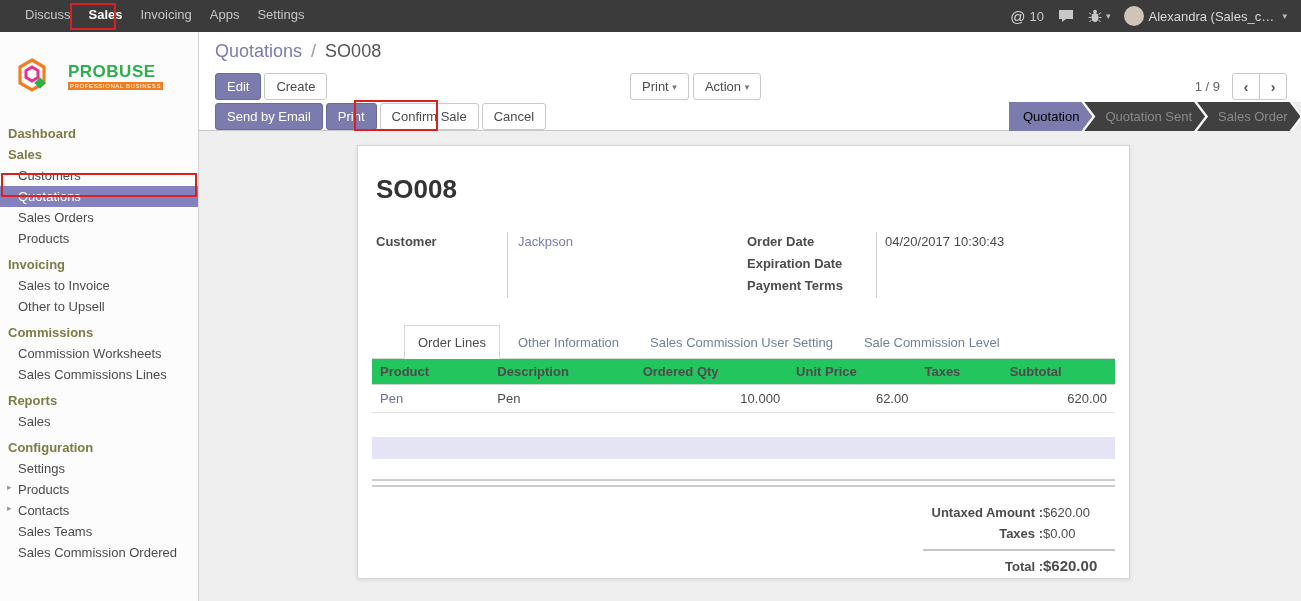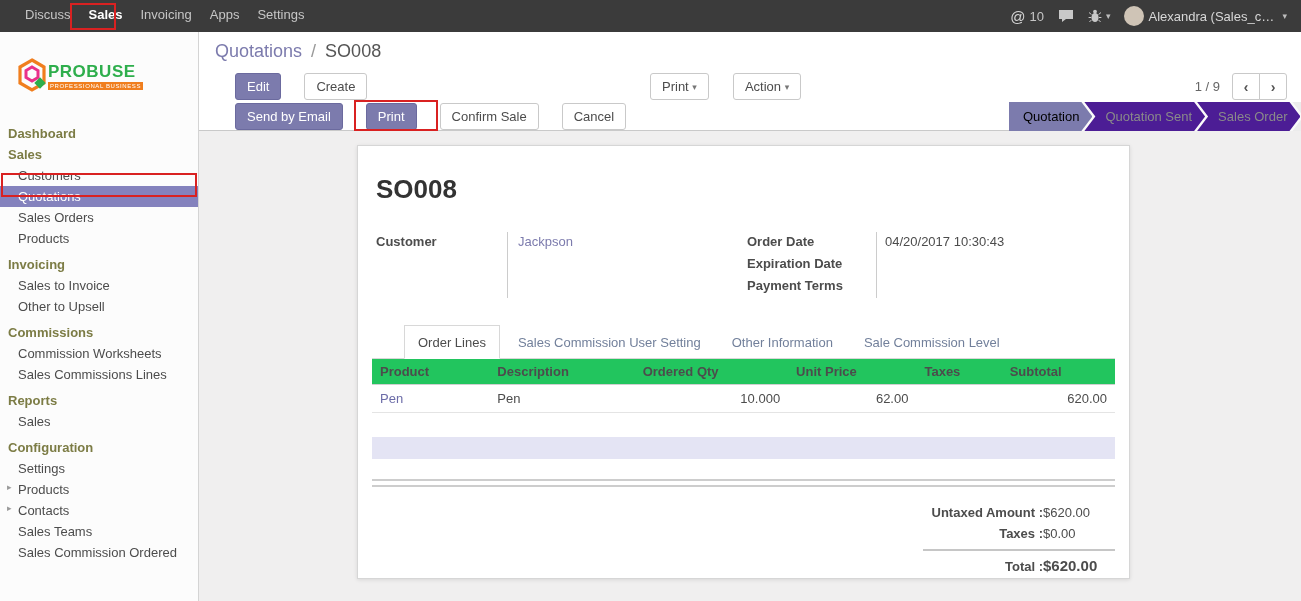--- a/index.html
+++ b/index.html
@@ -13,56 +13,56 @@
   .topbar-menu.active { color:#fff; font-weight:bold; }
   .topbar-right { margin-left:auto; display:flex; align-items:center; gap:14px; padding-right:14px; }
   .tb-ico { display:flex; align-items:center; gap:4px; cursor:pointer; }
   .at-glyph { font-size:15px; color:#d6d6d6; }
   .caret { font-size:9px; color:#bdbdbd; }
   .avatar { width:20px; height:20px; border-radius:50%; background:radial-gradient(circle at 35% 35%, #e8ded2, #b3a globally89); background:#cfc4b6; display:inline-block; }
   .user-name { max-width:130px; overflow:hidden; text-overflow:ellipsis; white-space:nowrap; color:#d8d8d8; }
 
   
   .sidebar { position:absolute; top:32px; left:0; width:199px; bottom:0; background:#fcfcfc; border-right:1px solid #d4d4d4; z-index:5; }
-  .logo { display:flex; align-items:center; gap:0; padding:18px 8px 16px 16px; height:86px; cursor:pointer; }
+  .logo { display:flex; align-items:center; gap:20px; padding:18px 8px 16px 16px; height:86px; cursor:pointer; }
   .logo-title { font-size:17px; font-weight:bold; color:var(--logo_green,#2eae4c); letter-spacing:.5px; line-height:17px; }
   .logo-sub { font-size:6px; color:#fff; background:var(--logo_orange,#f07e1e); letter-spacing:.6px; padding:1px 2px; margin-top:2px; white-space:nowrap; }
   .section { margin-top:5px; }
   .section:first-child { margin-top:0; }
   .side-heading { font-size:13px; font-weight:bold; color:var(--heading_olive,#7c7c45); padding:3px 8px; cursor:pointer; }
   .side-item { font-size:13px; color:#4c4c4c; padding:3px 8px 3px 18px; height:21px; cursor:pointer; position:relative; white-space:nowrap; }
   .side-item.active { background:var(--sidebar_active_bg,#8482bd); color:#fff; }
   .expand-arrow { position:absolute; left:7px; top:3px; font-size:9px; color:#999; }
 
   
   .main { position:absolute; left:199px; top:32px; right:0; bottom:0; }
   .cp { position:relative; background:#fff; border-bottom:1px solid #c9c9c9; height:99px; }
   .breadcrumb { padding:9px 0 0 16px; font-size:18px; height:33px; }
   .bc-link { color:var(--accent,#7c7bad); cursor:pointer; }
   .bc-sep { color:#999; margin:0 4px; }
   .bc-current { color:#555; }
 
   .btn { display:inline-flex; align-items:center; justify-content:center; font-size:13px; height:27px;
          padding:0 11px; border-radius:3px; border:1px solid #c9c9c9; background:#fff; color:#4c4c4c;
-         cursor:pointer; margin-right:3px; white-space:nowrap;margin-left:20px; }
+         cursor:pointer; margin-right:3px; white-space:nowrap; }
   .btn.primary { background:var(--accent,#7c7bad); border-color:var(--accent_dark,#6b6a9e); color:#fff; }
 
   .cp-row2 { position:absolute; left:16px; top:41px; display:flex; }
   .cp-center { position:absolute; left:431px; top:41px; display:flex; }
   .cp-center .btn { margin-right:4px; }
   .cp-pager { position:absolute; right:14px; top:41px; display:flex; align-items:center; }
   .pager-count { font-size:13px; color:#666; margin-right:12px; }
   .pager-btn { width:28px; height:27px; border:1px solid #c9c9c9; background:#fff; display:flex; align-items:center;
                justify-content:center; cursor:pointer; font-size:14px; font-weight:bold; color:#555; }
   .pager-btn.prev { border-radius:3px 0 0 3px; }
   .pager-btn.next { border-radius:0 3px 3px 0; margin-left:-1px; }
 
   .cp-row3 { position:absolute; left:16px; top:71px; display:flex; }
   .statusbar { position:absolute; right:0; top:70px; height:29px; display:flex; background:#fafafa; width:292px; }
-  .status-item { height:29px; line-height:29px; font-size:13px; color:#8a8a8a; background:#4c1d95;
+  .status-item { height:29px; line-height:29px; font-size:13px; color:#8a8a8a; background:#404040;
                  padding:0 13px 0 21px; cursor:pointer; white-space:nowrap;
                  clip-path:polygon(0 0, calc(100% - 11px) 0, 100% 50%, calc(100% - 11px) 100%, 0 100%, 11px 50%);
                  margin-left:-8px; }
   .status-item.first { clip-path:polygon(0 0, calc(100% - 11px) 0, 100% 50%, calc(100% - 11px) 100%, 0 100%);
                  margin-left:0; padding-left:14px; }
   .status-item.active { background:var(--accent,#7c7bad); color:#000000; }
   .status-fill { flex:1; background:#ececec; margin-left:-8px;
                  clip-path:polygon(11px 50%, 0 0, 100% 0, 100% 100%, 0 100%); }
 
   
@@ -274,22 +274,22 @@
             <div class="f-values">
               <div class="f-value">04/20/2017 10:30:43</div>
               <div class="f-value"></div>
               <div class="f-value"></div>
             </div>
           </div>
         </div>
 
         <div class="tabbar">
           <div class="tab active">Order Lines</div>
+          <div class="tab">Other Information</div>
           <div class="tab">Sales Commission User Setting</div>
-          <div class="tab">Other Information</div>
           <div class="tab">Sale Commission Level</div>
         </div>
 
         <table class="olines">
           <thead>
             <tr>
               <th class="col-product">Product</th>
               <th class="col-desc">Description</th>
               <th class="col-qty">Ordered Qty</th>
               <th class="col-price">Unit Price</th>

